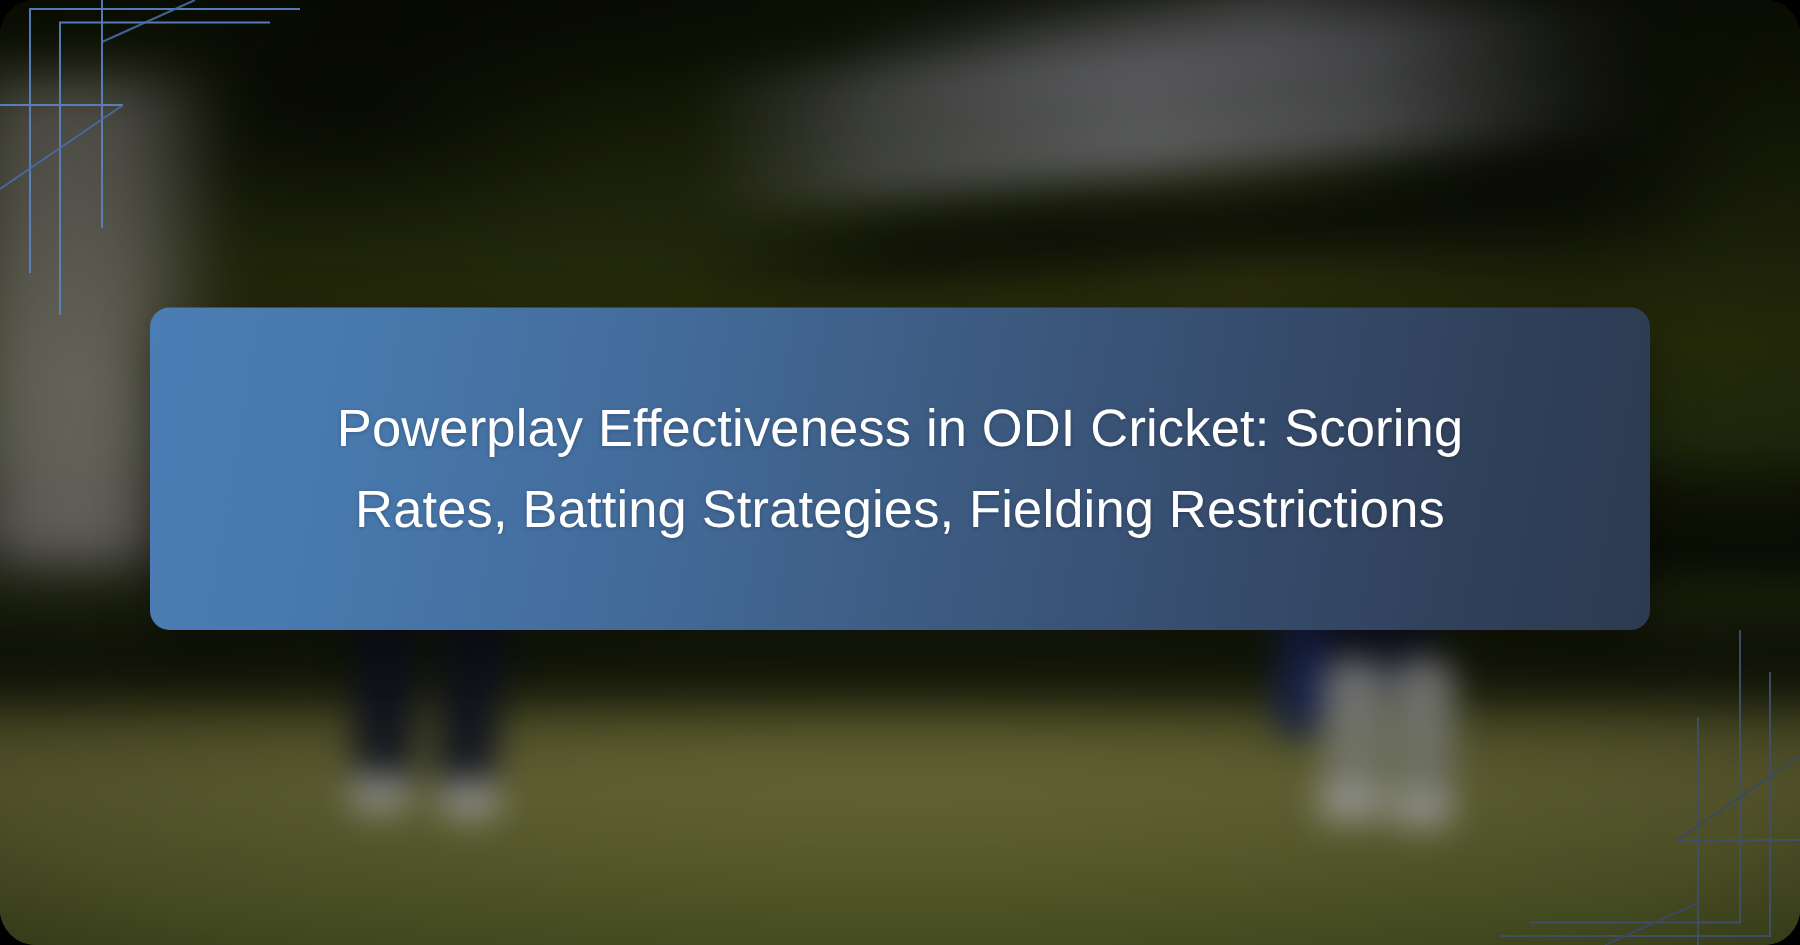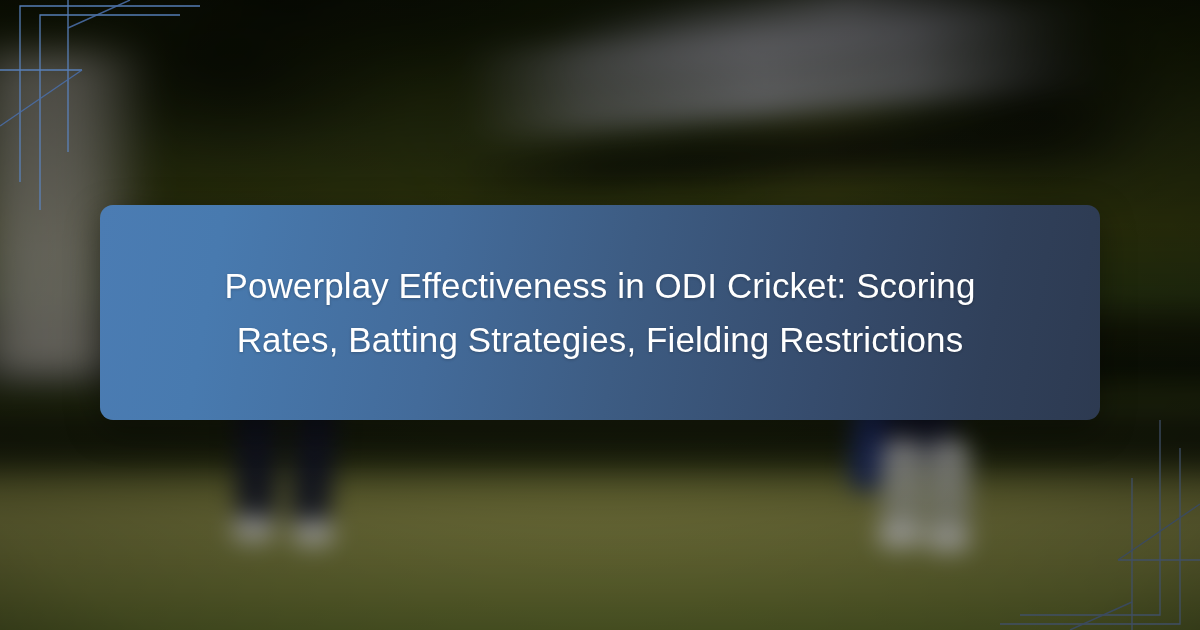--- a/index.html
+++ b/index.html
@@ -7,20 +7,21 @@
     padding: 0;
     background: #000;
   }
   #canvas {
     position: relative;
     width: 1200px;
     height: 630px;
     overflow: hidden;
     font-family: "Liberation Sans", sans-serif;
     background: #20250f;
+    border-radius: 24px;
   }
 
   
   .bg-layer {
     position: absolute;
     inset: 0;
     overflow: hidden;
   }
   
   .bg-base {

